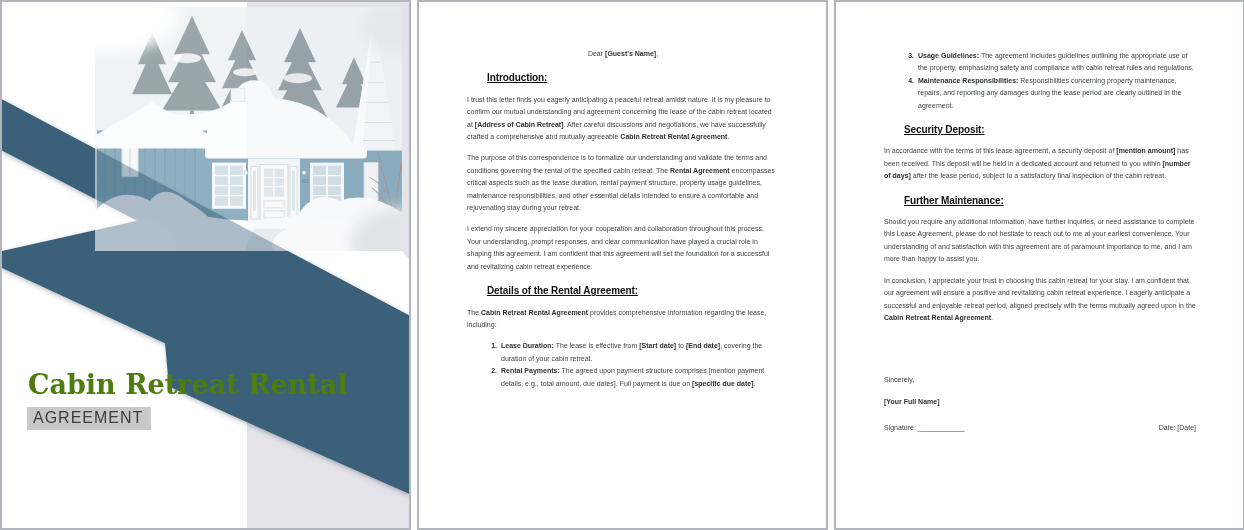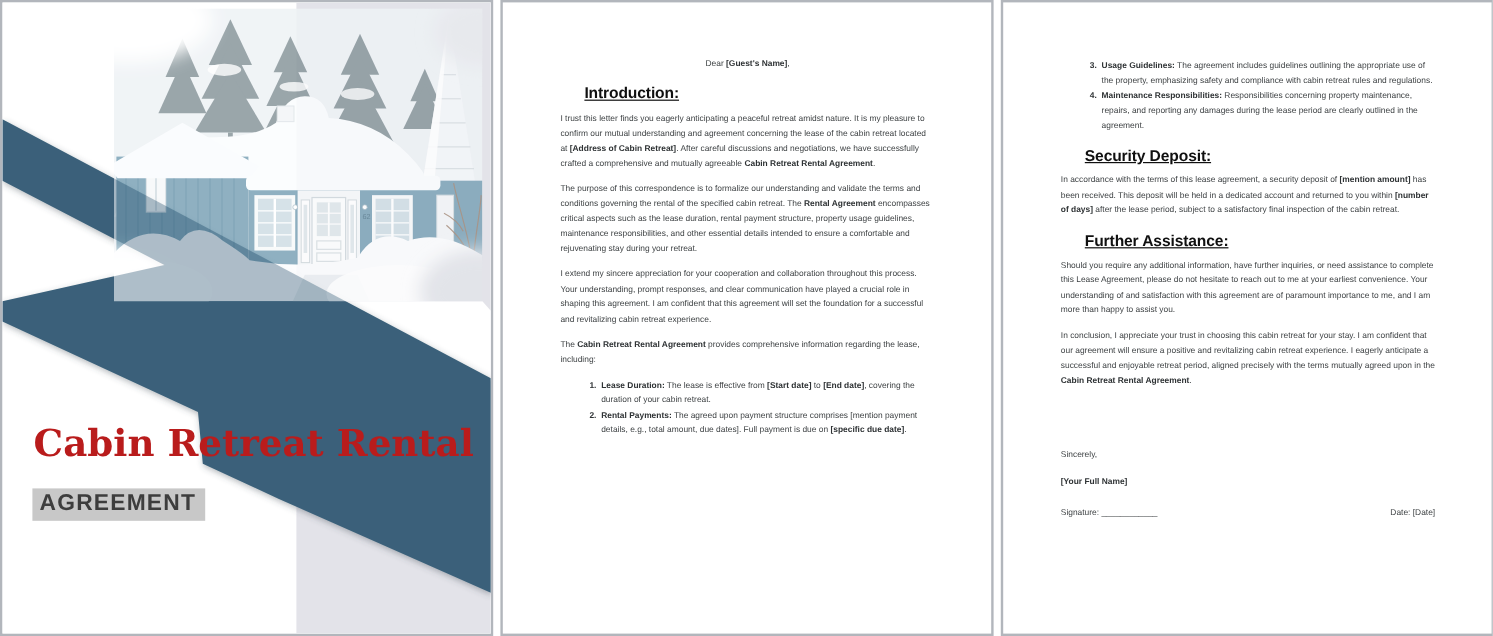--- a/index.html
+++ b/index.html
@@ -6,33 +6,33 @@
   body{width:1244px;height:530px;position:relative;overflow:hidden;
        font-family:"Liberation Sans",sans-serif;}
   .page{position:absolute;top:0;height:530px;width:411px;background:#fff;
         border:2px solid #b2b6bc;box-sizing:border-box;}
   #page-cover{left:0;}
   #page-letter-1{left:417px;}
   #page-letter-2{left:834px;}
   #page-cover svg{position:absolute;left:0;top:0;}
 
   
-  .cover-title{position:absolute;left:26px;top:351px;width:370px;
-     font-family:"DejaVu Serif",serif;font-weight:700;font-size:31px;
-     line-height:1.1;color:#b91c1c;letter-spacing:0;white-space:nowrap;}
+  .cover-title{position:absolute;left:26px;top:368px;width:370px;
+     font-family:"DejaVu Serif",serif;font-weight:700;font-size:27px;
+     line-height:1.1;color:#4d7c0f;letter-spacing:0;white-space:nowrap;}
   .cover-subtitle{position:absolute;left:25px;top:405px;
-     background:#c8c8c8;color:#3d3d3d;font-size:19px;font-weight:700;
+     background:#c8c8c8;color:#3d3d3d;font-size:16px;font-weight:400;
      letter-spacing:1px;padding:2px 8px 3px 6px;text-align:center;}
 
   
   .content{position:absolute;left:0;top:0;right:0;bottom:0;
      padding:46px 47px 0 48px;font-size:7px;line-height:12.4px;color:#3f4345;}
   .content p{margin:0 0 9px;}
   .salutation{text-align:center;margin:0 0 7px !important;}
-  .heading{font-size:13px;font-weight:700;color:#101010;
+  .heading{font-size:10px;font-weight:700;color:#101010;
      text-decoration:underline;text-underline-offset:1px;
      margin:12px 0 9px;letter-spacing:-0.1px;padding-left:20px;}
   .b{font-weight:700;color:#2e3234;}
   .list{margin:2px 0 9px;}
   .li{display:flex;padding-left:21px;margin:0;}
   .num{font-weight:700;color:#2e3234;min-width:9px;text-align:right;
      margin-right:4px;flex:none;}
   .closing{margin-top:50px !important;margin-bottom:9px !important;}
   .name{margin-bottom:12px !important;}
   .sigrow{display:flex;justify-content:space-between;margin-top:14px;}
@@ -190,20 +190,21 @@
   <div class="cover-subtitle">AGREEMENT</div>
 </div>
 
 <div class="page" id="page-letter-1">
   <div class="content" id="content-page2">
       <p class="salutation"><span>Dear </span><span class="b">[Guest's Name]</span><span>,</span></p>
       <div class="heading">Introduction:</div>
       <p class="para"><span>I trust this letter finds you eagerly anticipating a peaceful retreat amidst nature. It is my pleasure to confirm our mutual understanding and agreement concerning the lease of the cabin retreat located at </span><span class="b">[Address of Cabin Retreat]</span><span>. After careful discussions and negotiations, we have successfully crafted a comprehensive and mutually agreeable </span><span class="b">Cabin Retreat Rental Agreement</span><span>.</span></p>
       <p class="para"><span>The purpose of this correspondence is to formalize our understanding and validate the terms and conditions governing the rental of the specified cabin retreat. The </span><span class="b">Rental Agreement</span><span> encompasses critical aspects such as the lease duration, rental payment structure, property usage guidelines, maintenance responsibilities, and other essential details intended to ensure a comfortable and rejuvenating stay during your retreat.</span></p>
       <p class="para"><span>I extend my sincere appreciation for your cooperation and collaboration throughout this process. Your understanding, prompt responses, and clear communication have played a crucial role in shaping this agreement. I am confident that this agreement will set the foundation for a successful  and revitalizing cabin retreat experience.</span></p>
+      <div class="heading">Details of the Rental Agreement:</div>
       <p class="para"><span>The </span><span class="b">Cabin Retreat Rental Agreement</span><span> provides comprehensive information regarding the lease, including:</span></p>
       <div class="list">
         <div class="li">
           <span class="num">1.</span>
           <span><span class="b">Lease Duration:</span><span> The lease is effective from </span><span class="b">[Start date]</span><span> to </span><span class="b">[End date]</span><span>, covering the duration of your cabin retreat.</span></span>
         </div>
         <div class="li">
           <span class="num">2.</span>
           <span><span class="b">Rental Payments:</span><span> The agreed upon payment structure comprises [mention payment details, e.g., total amount, due dates]. Full payment is due on </span><span class="b">[specific due date]</span><span>.</span></span>
         </div>
@@ -218,21 +219,21 @@
           <span class="num">3.</span>
           <span><span class="b">Usage Guidelines:</span><span> The agreement includes guidelines outlining the appropriate use of the property, emphasizing safety and compliance with cabin retreat rules and regulations.</span></span>
         </div>
         <div class="li">
           <span class="num">4.</span>
           <span><span class="b">Maintenance Responsibilities:</span><span> Responsibilities concerning property maintenance, repairs, and reporting any damages during the lease period are clearly outlined in the agreement.</span></span>
         </div>
       </div>
       <div class="heading">Security Deposit:</div>
       <p class="para"><span>In accordance  with the terms of this lease agreement, a security deposit of </span><span class="b">[mention amount]</span><span> has been received. This deposit will be held in a dedicated account and returned to you within </span><span class="b">[number of days]</span><span> after the lease period, subject to a satisfactory final inspection of the cabin retreat.</span></p>
-      <div class="heading">Further Assistance:</div>
+      <div class="heading">Further Maintenance:</div>
       <p class="para"><span>Should you require any additional information, have further inquiries, or need assistance to complete this Lease Agreement, please do not hesitate to reach out to me at your earliest convenience.  Your understanding of and satisfaction with this agreement are of paramount importance to me, and I am more than happy to assist you.</span></p>
       <p class="para"><span>In conclusion, I appreciate your trust in choosing this cabin retreat for your stay. I am confident that our agreement will ensure a positive and revitalizing cabin retreat experience. I eagerly anticipate a successful and enjoyable retreat period, aligned precisely with the terms mutually agreed upon in the </span><span class="b">Cabin Retreat Rental Agreement</span><span>.</span></p>
       <p class="closing"><span>Sincerely,</span></p>
       <p class="name"><span class="b">[Your Full Name]</span></p>
       <div class="sigrow">
         <span><span>Signature: ____________</span></span>
         <span><span>Date: [Date]</span></span>
       </div>
     </div>
 </div>

